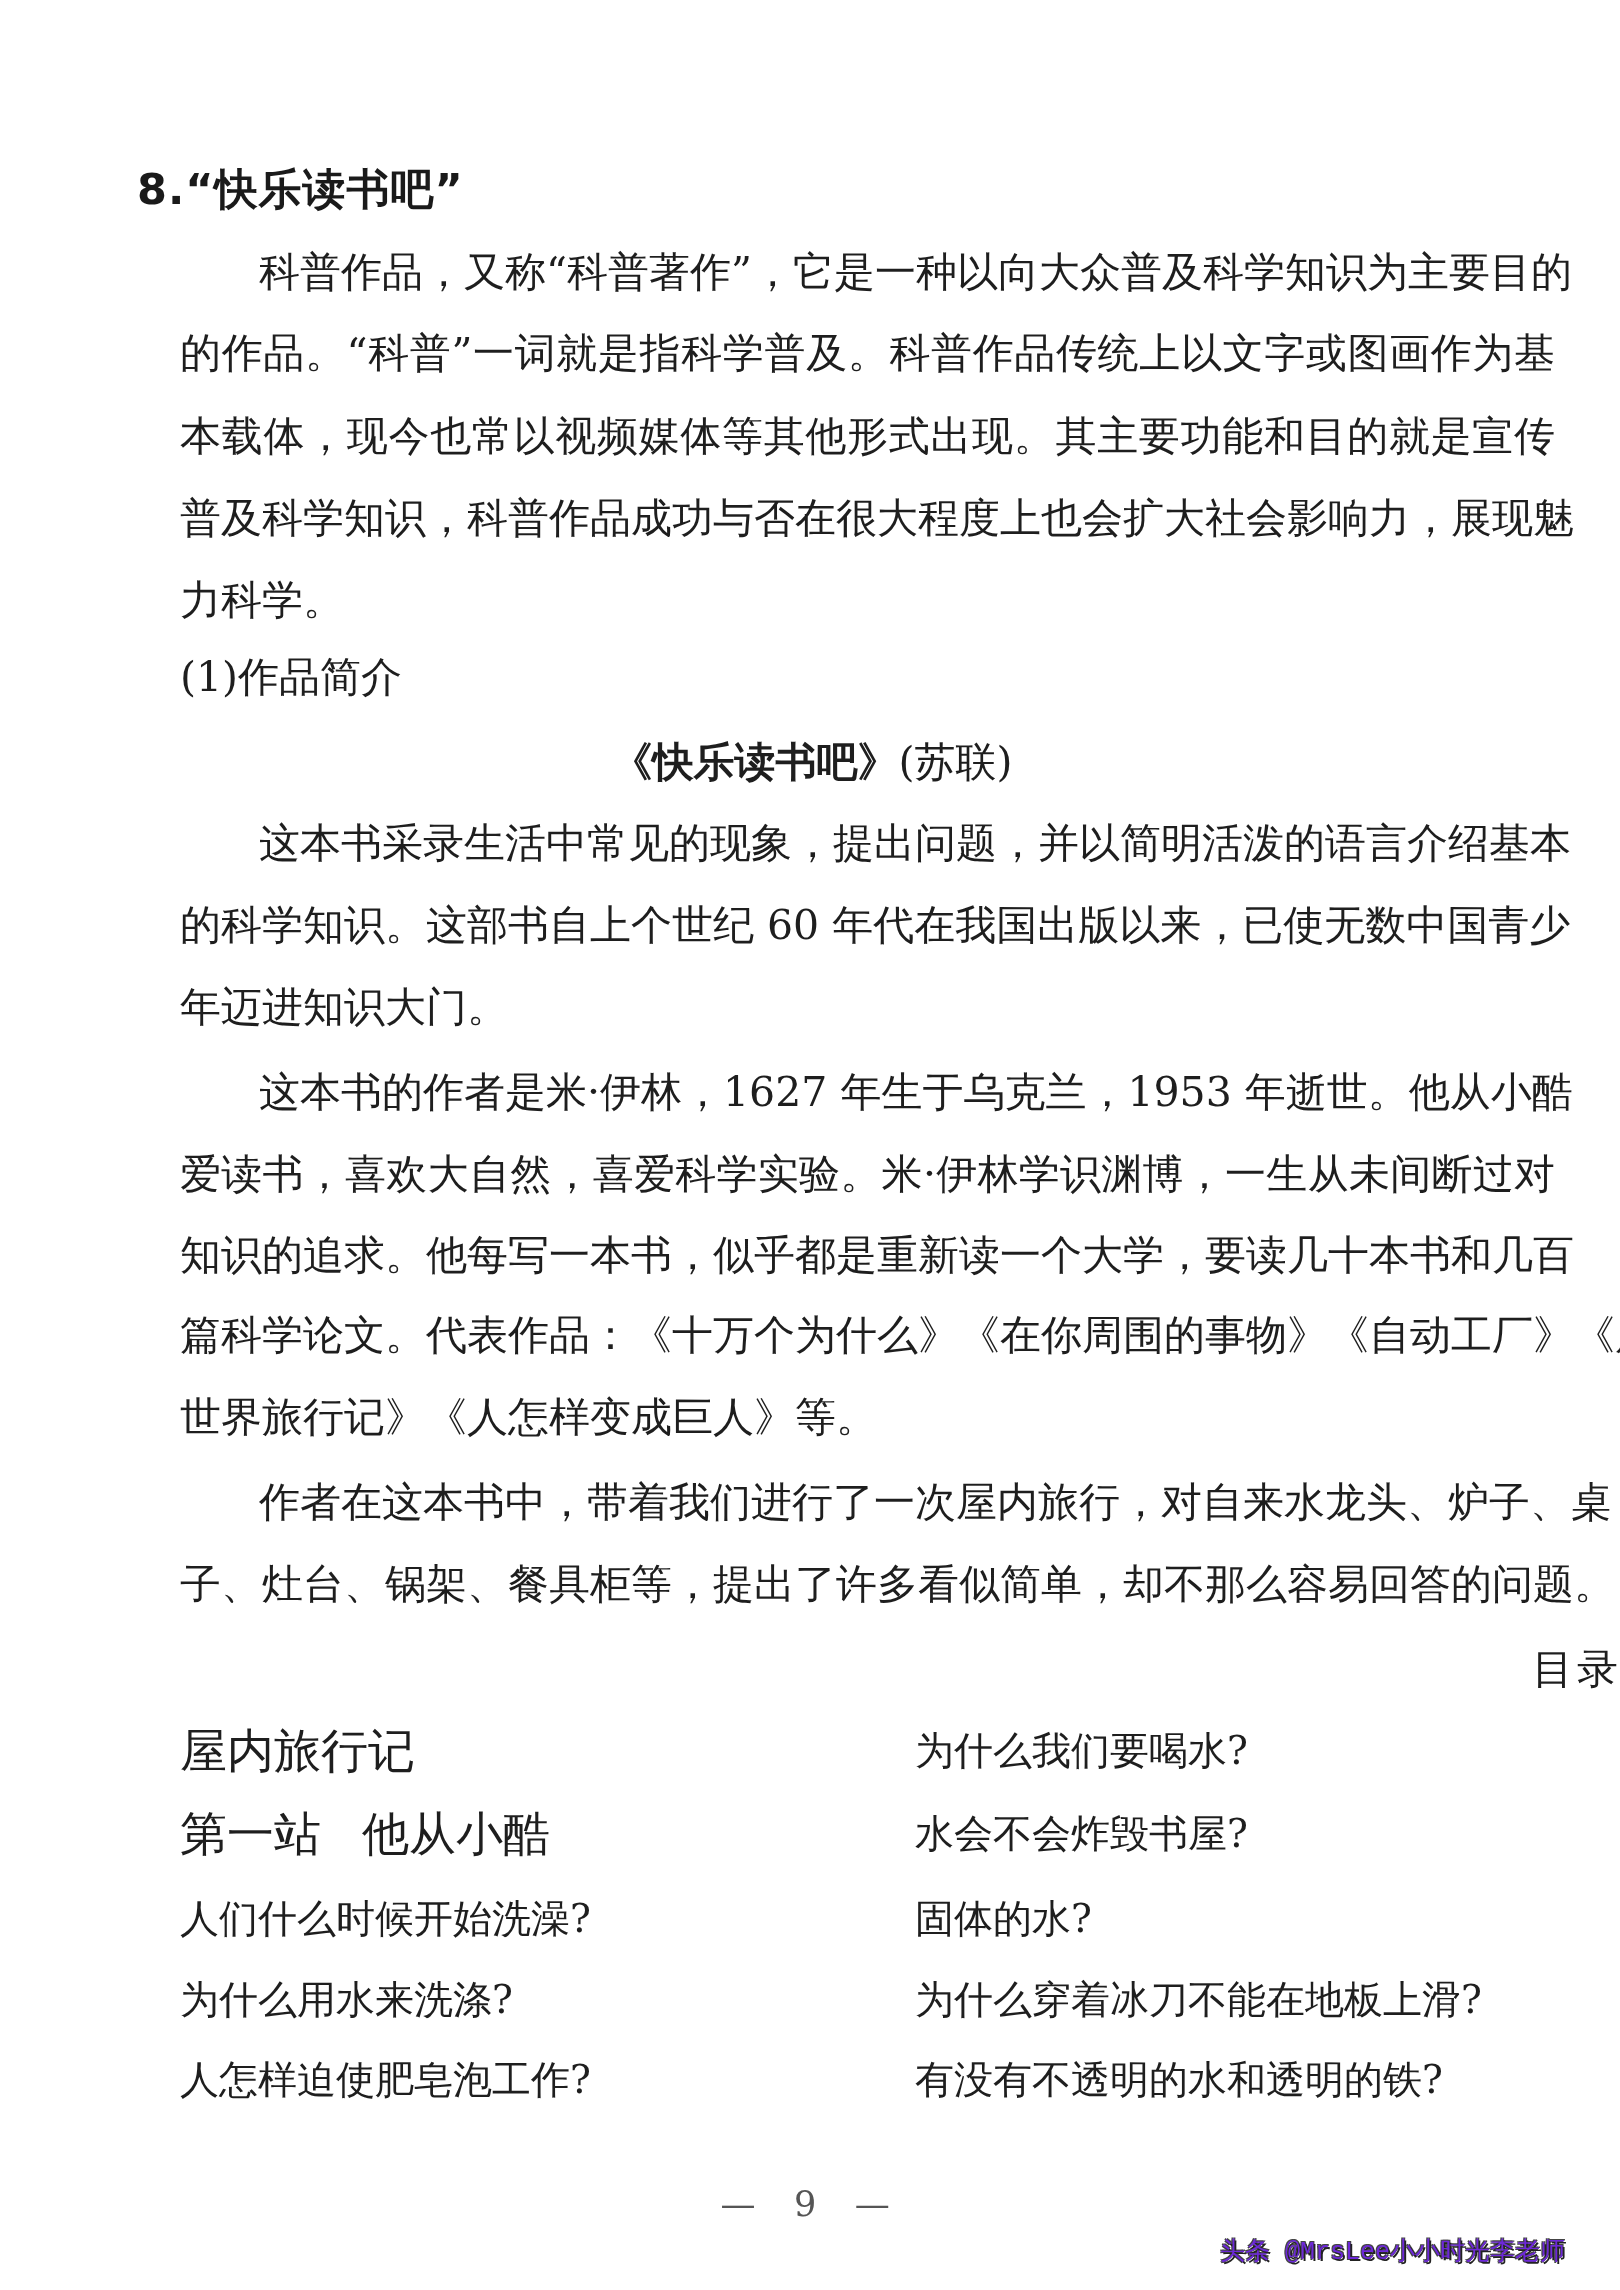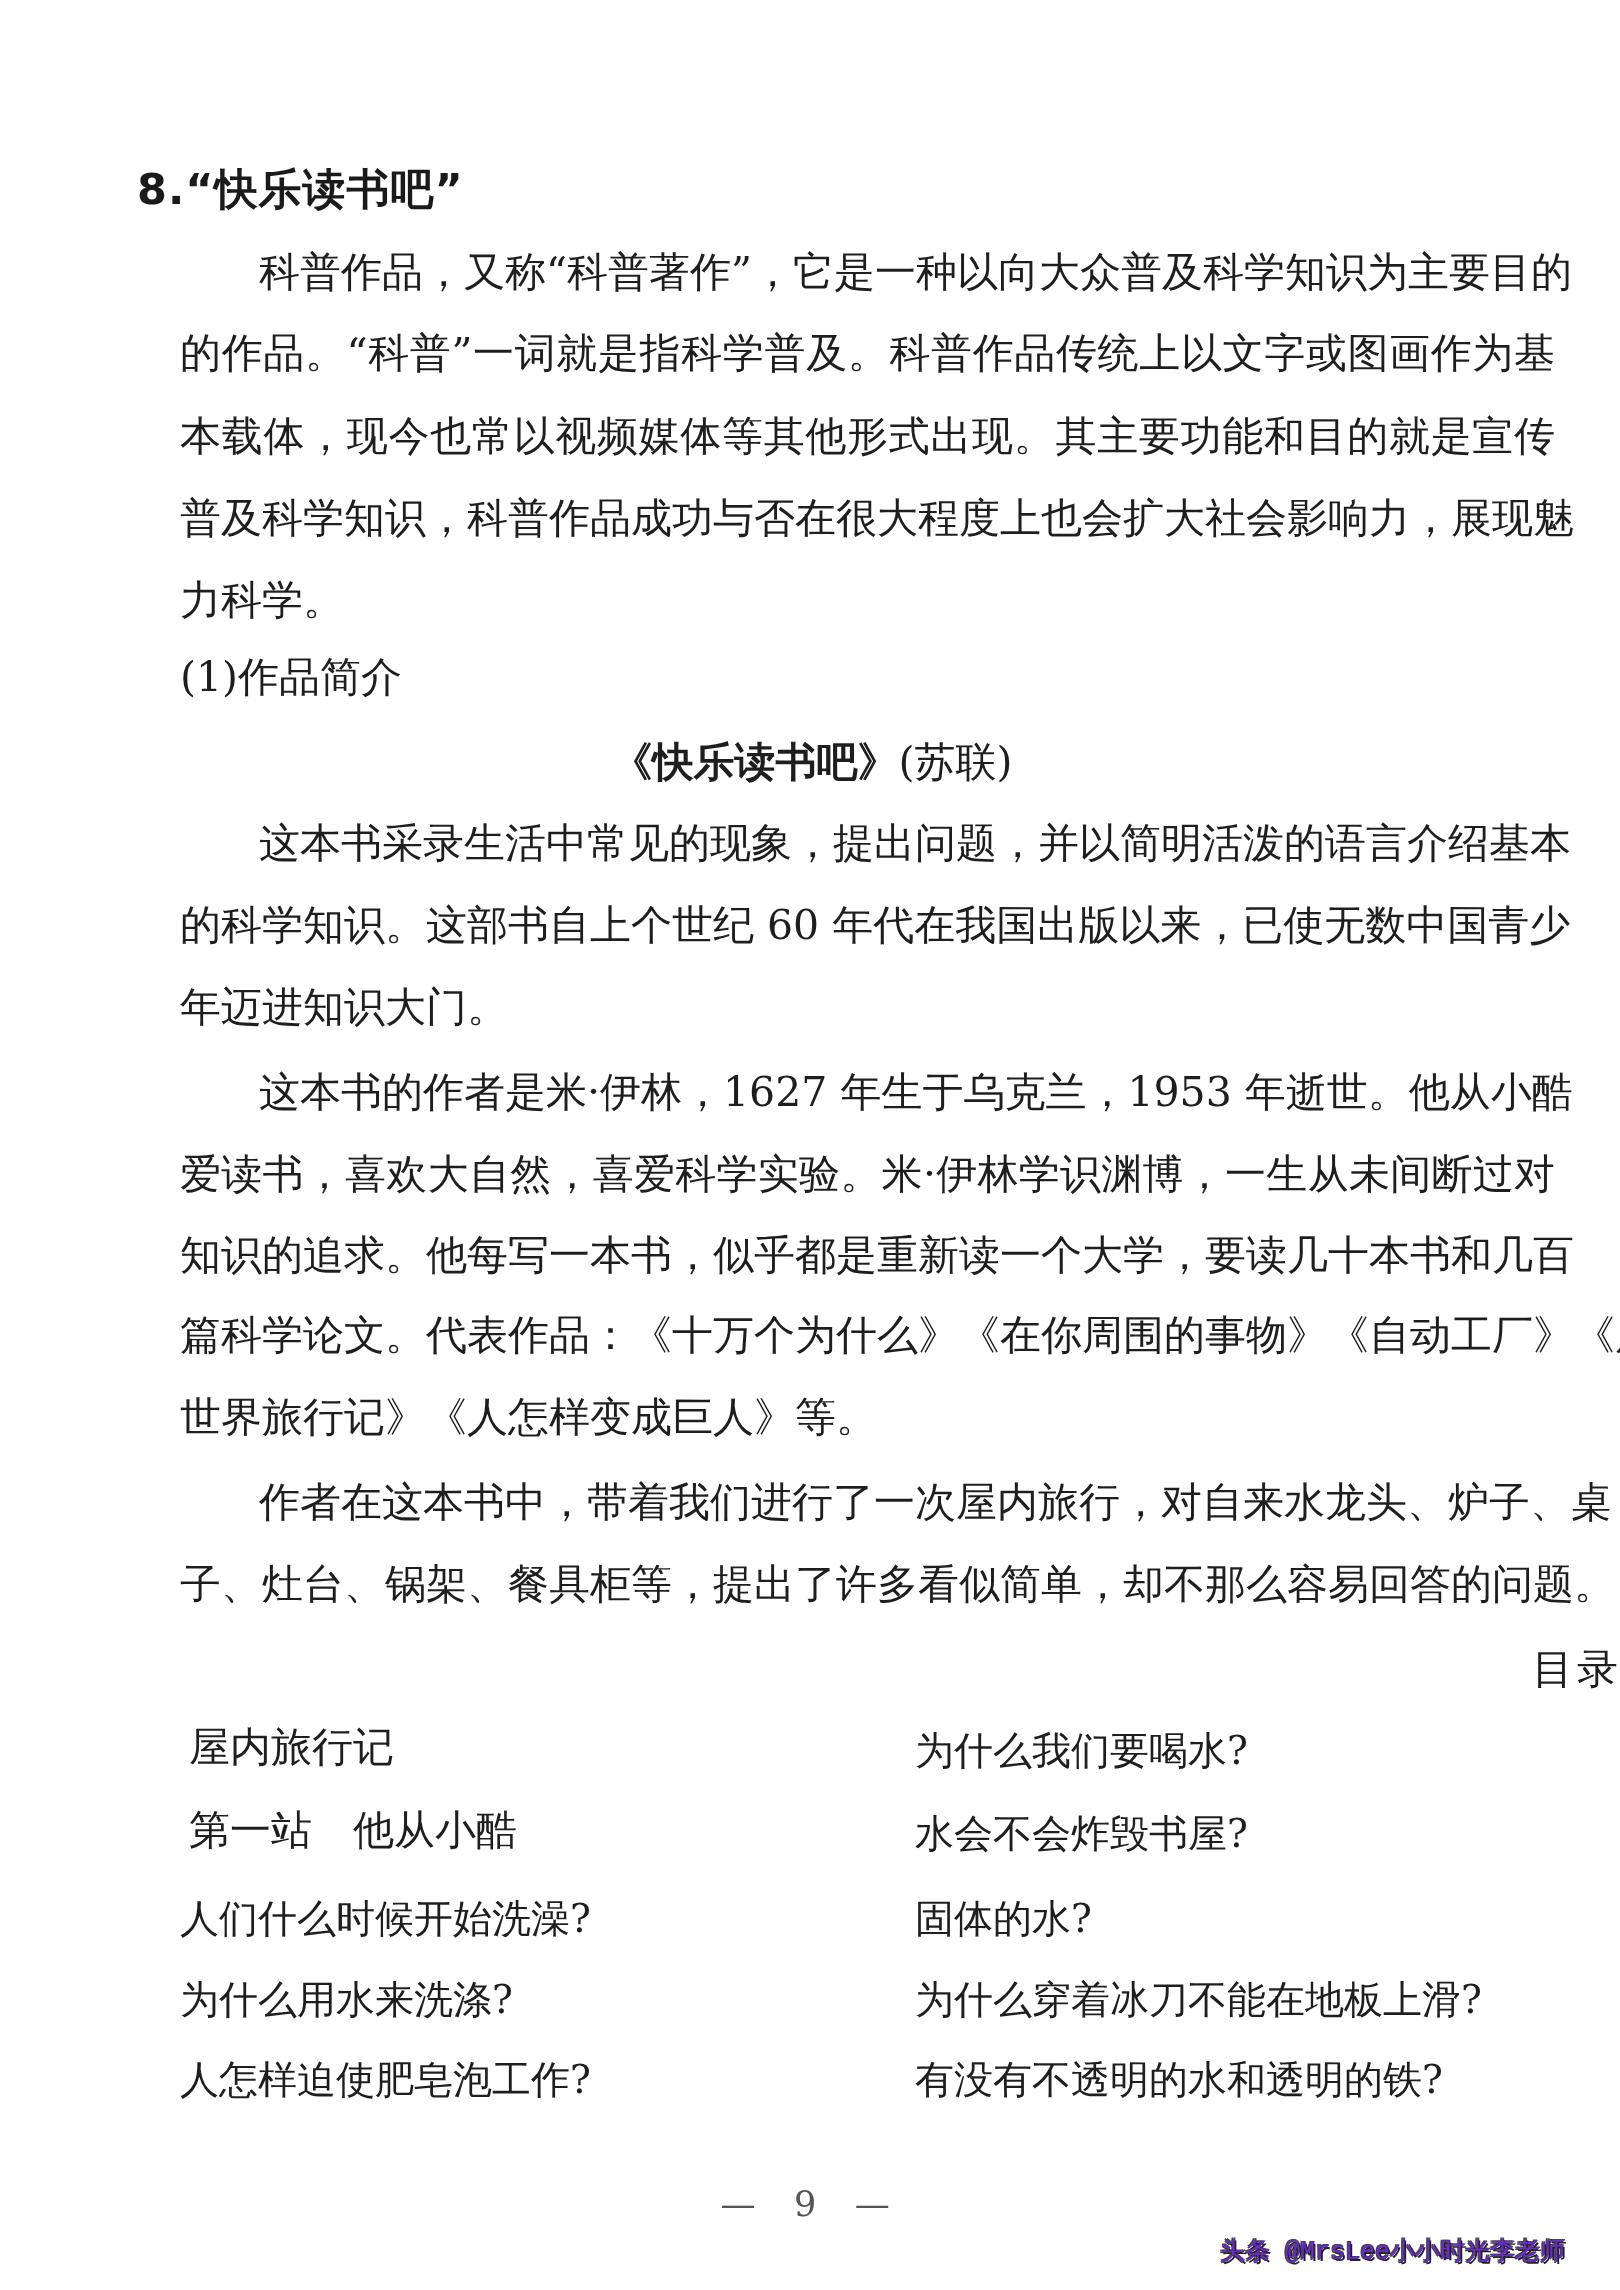--- a/index.html
+++ b/index.html
@@ -80,21 +80,21 @@
     }
     .toc-item {
       position: absolute;
       font-size: 39px;
       line-height: 55px;
       white-space: nowrap;
       font-family: "DejaVu Serif", "Liberation Serif", serif;
     }
     .toc-item.left { left: 178px; }
     .toc-item.right { left: 913px; }
-    .toc-item.plain { font-family: Liberation Mono, monospace; font-size: 41px; margin-left: 9px; }
+    .toc-item.plain { font-family: Liberation Sans, sans-serif; font-size: 47px; }
     .toc-item .gap { display: inline-block; width: 41px; }
     .page-number {
       position: absolute;
       left: 0;
       width: 1620px;
       top: 2180px;
       text-align: center;
       font-size: 35px;
       line-height: 49px;
       color: #555555;

